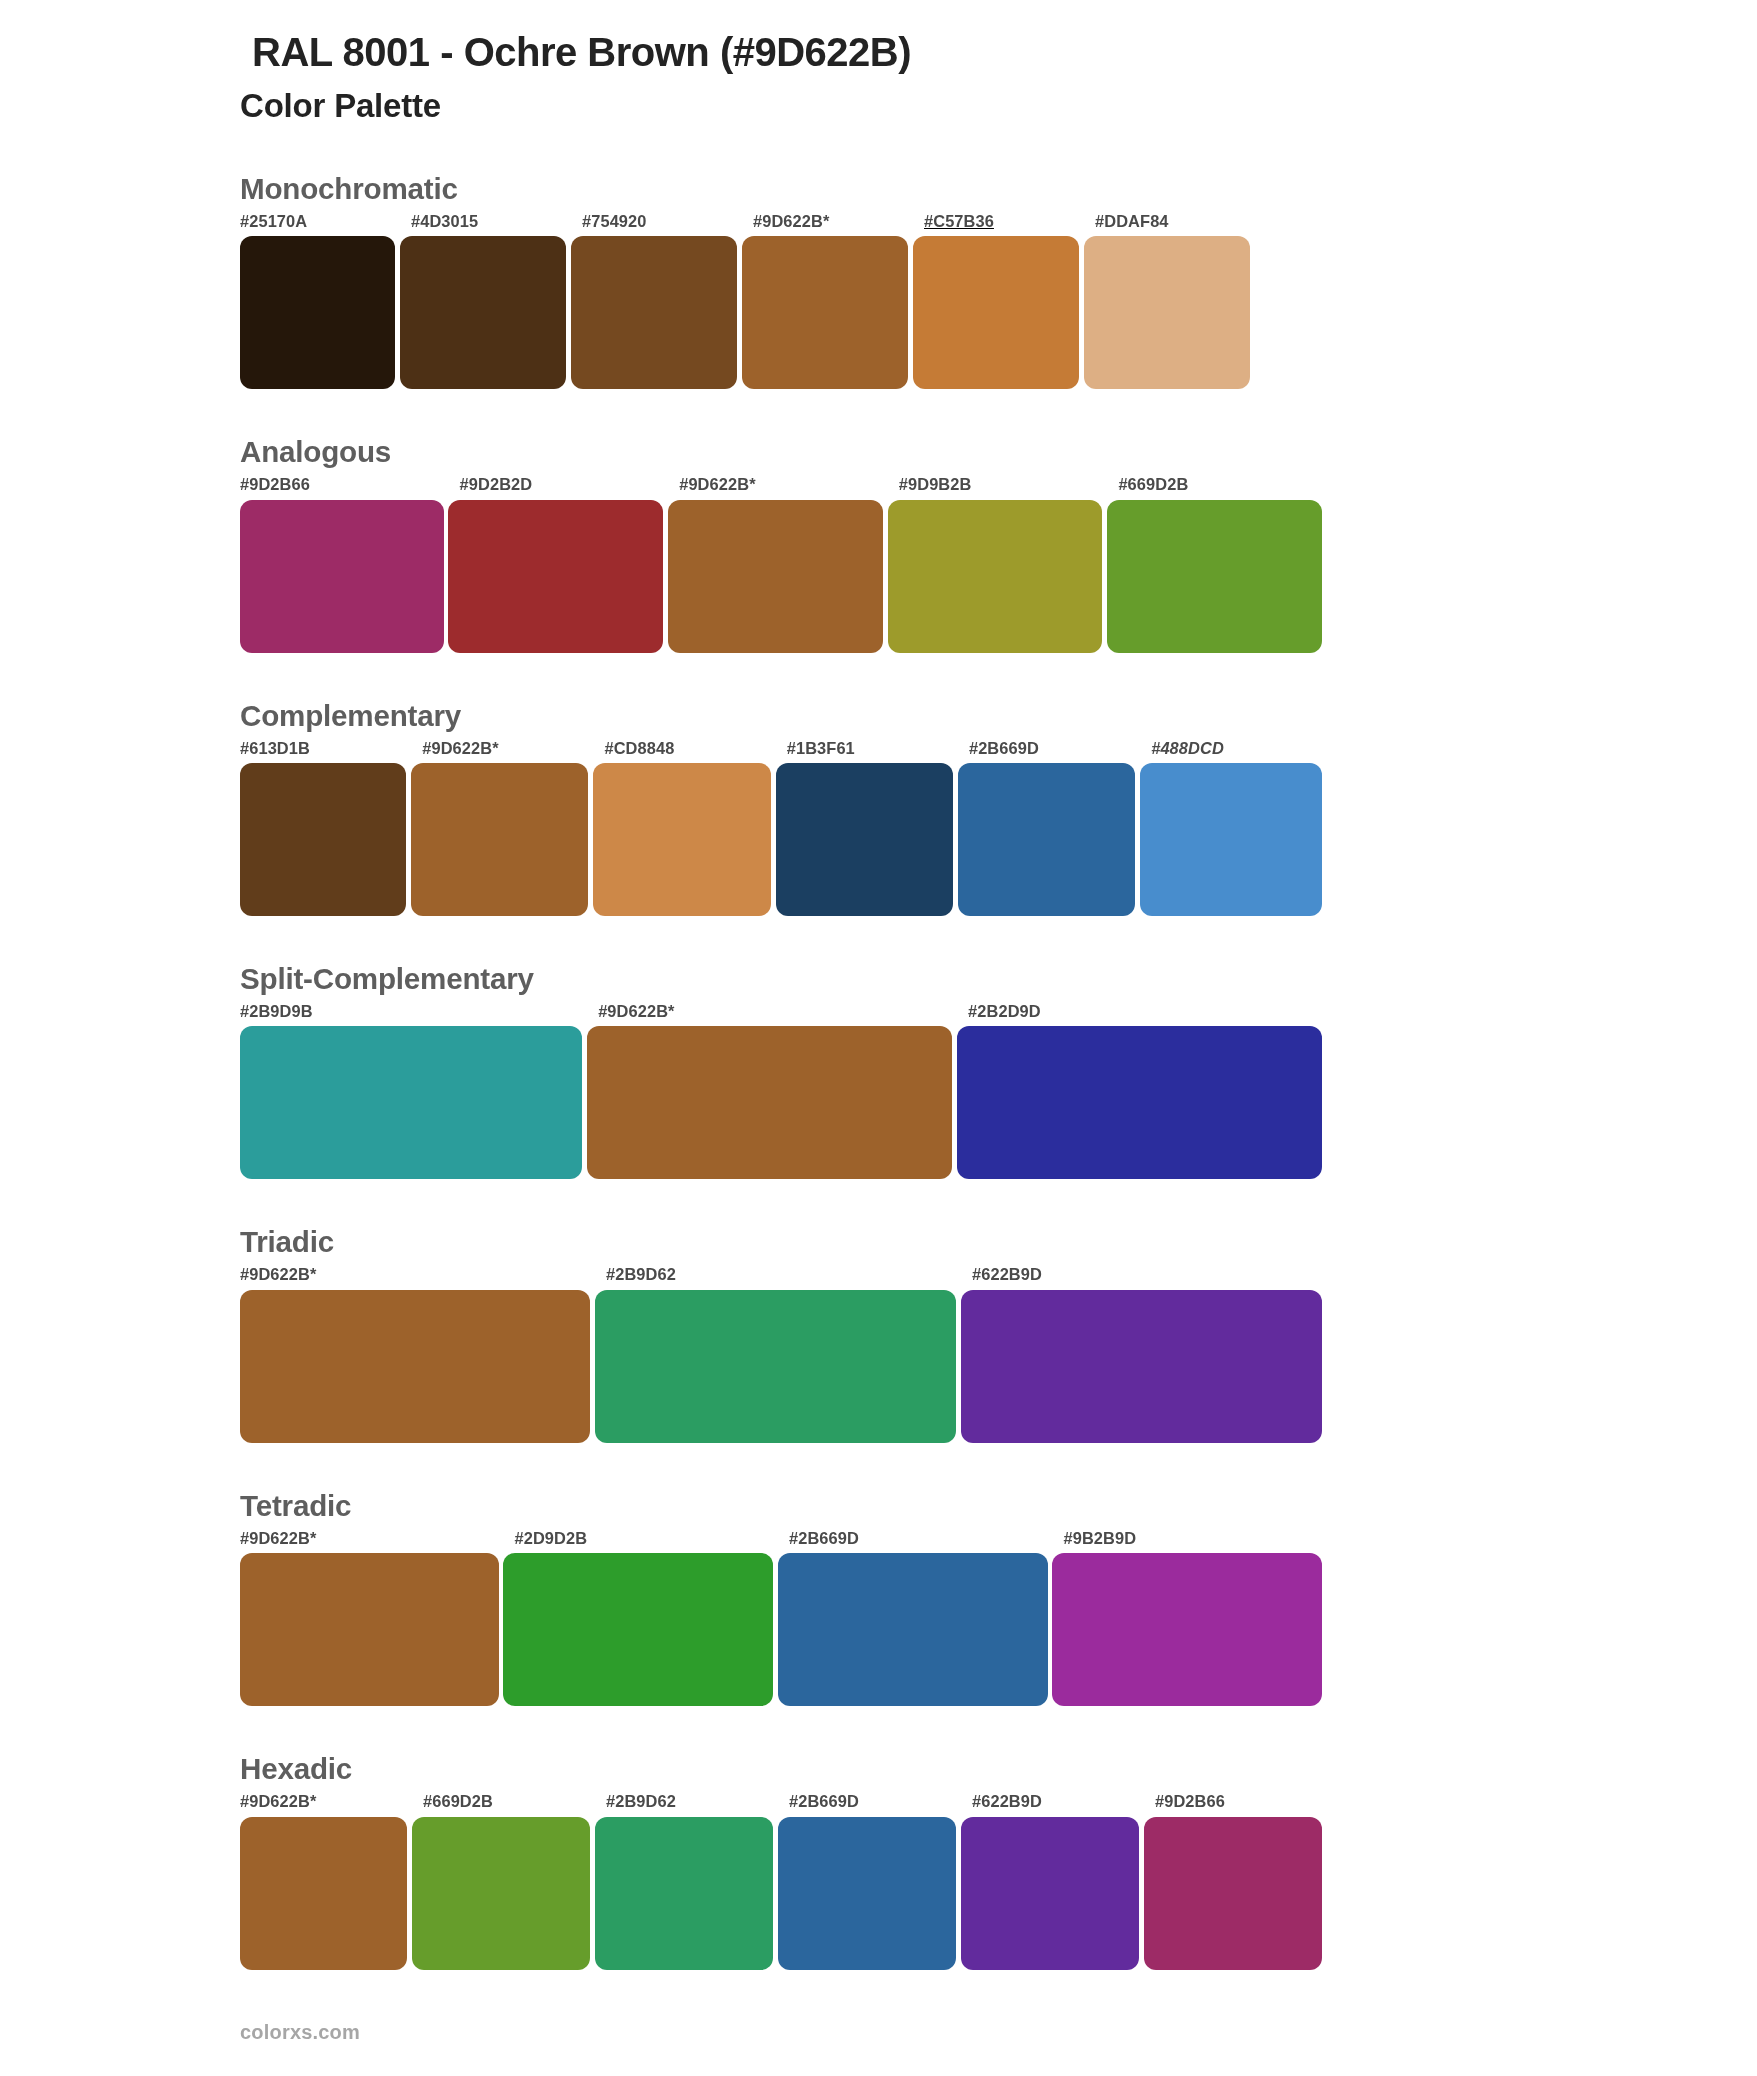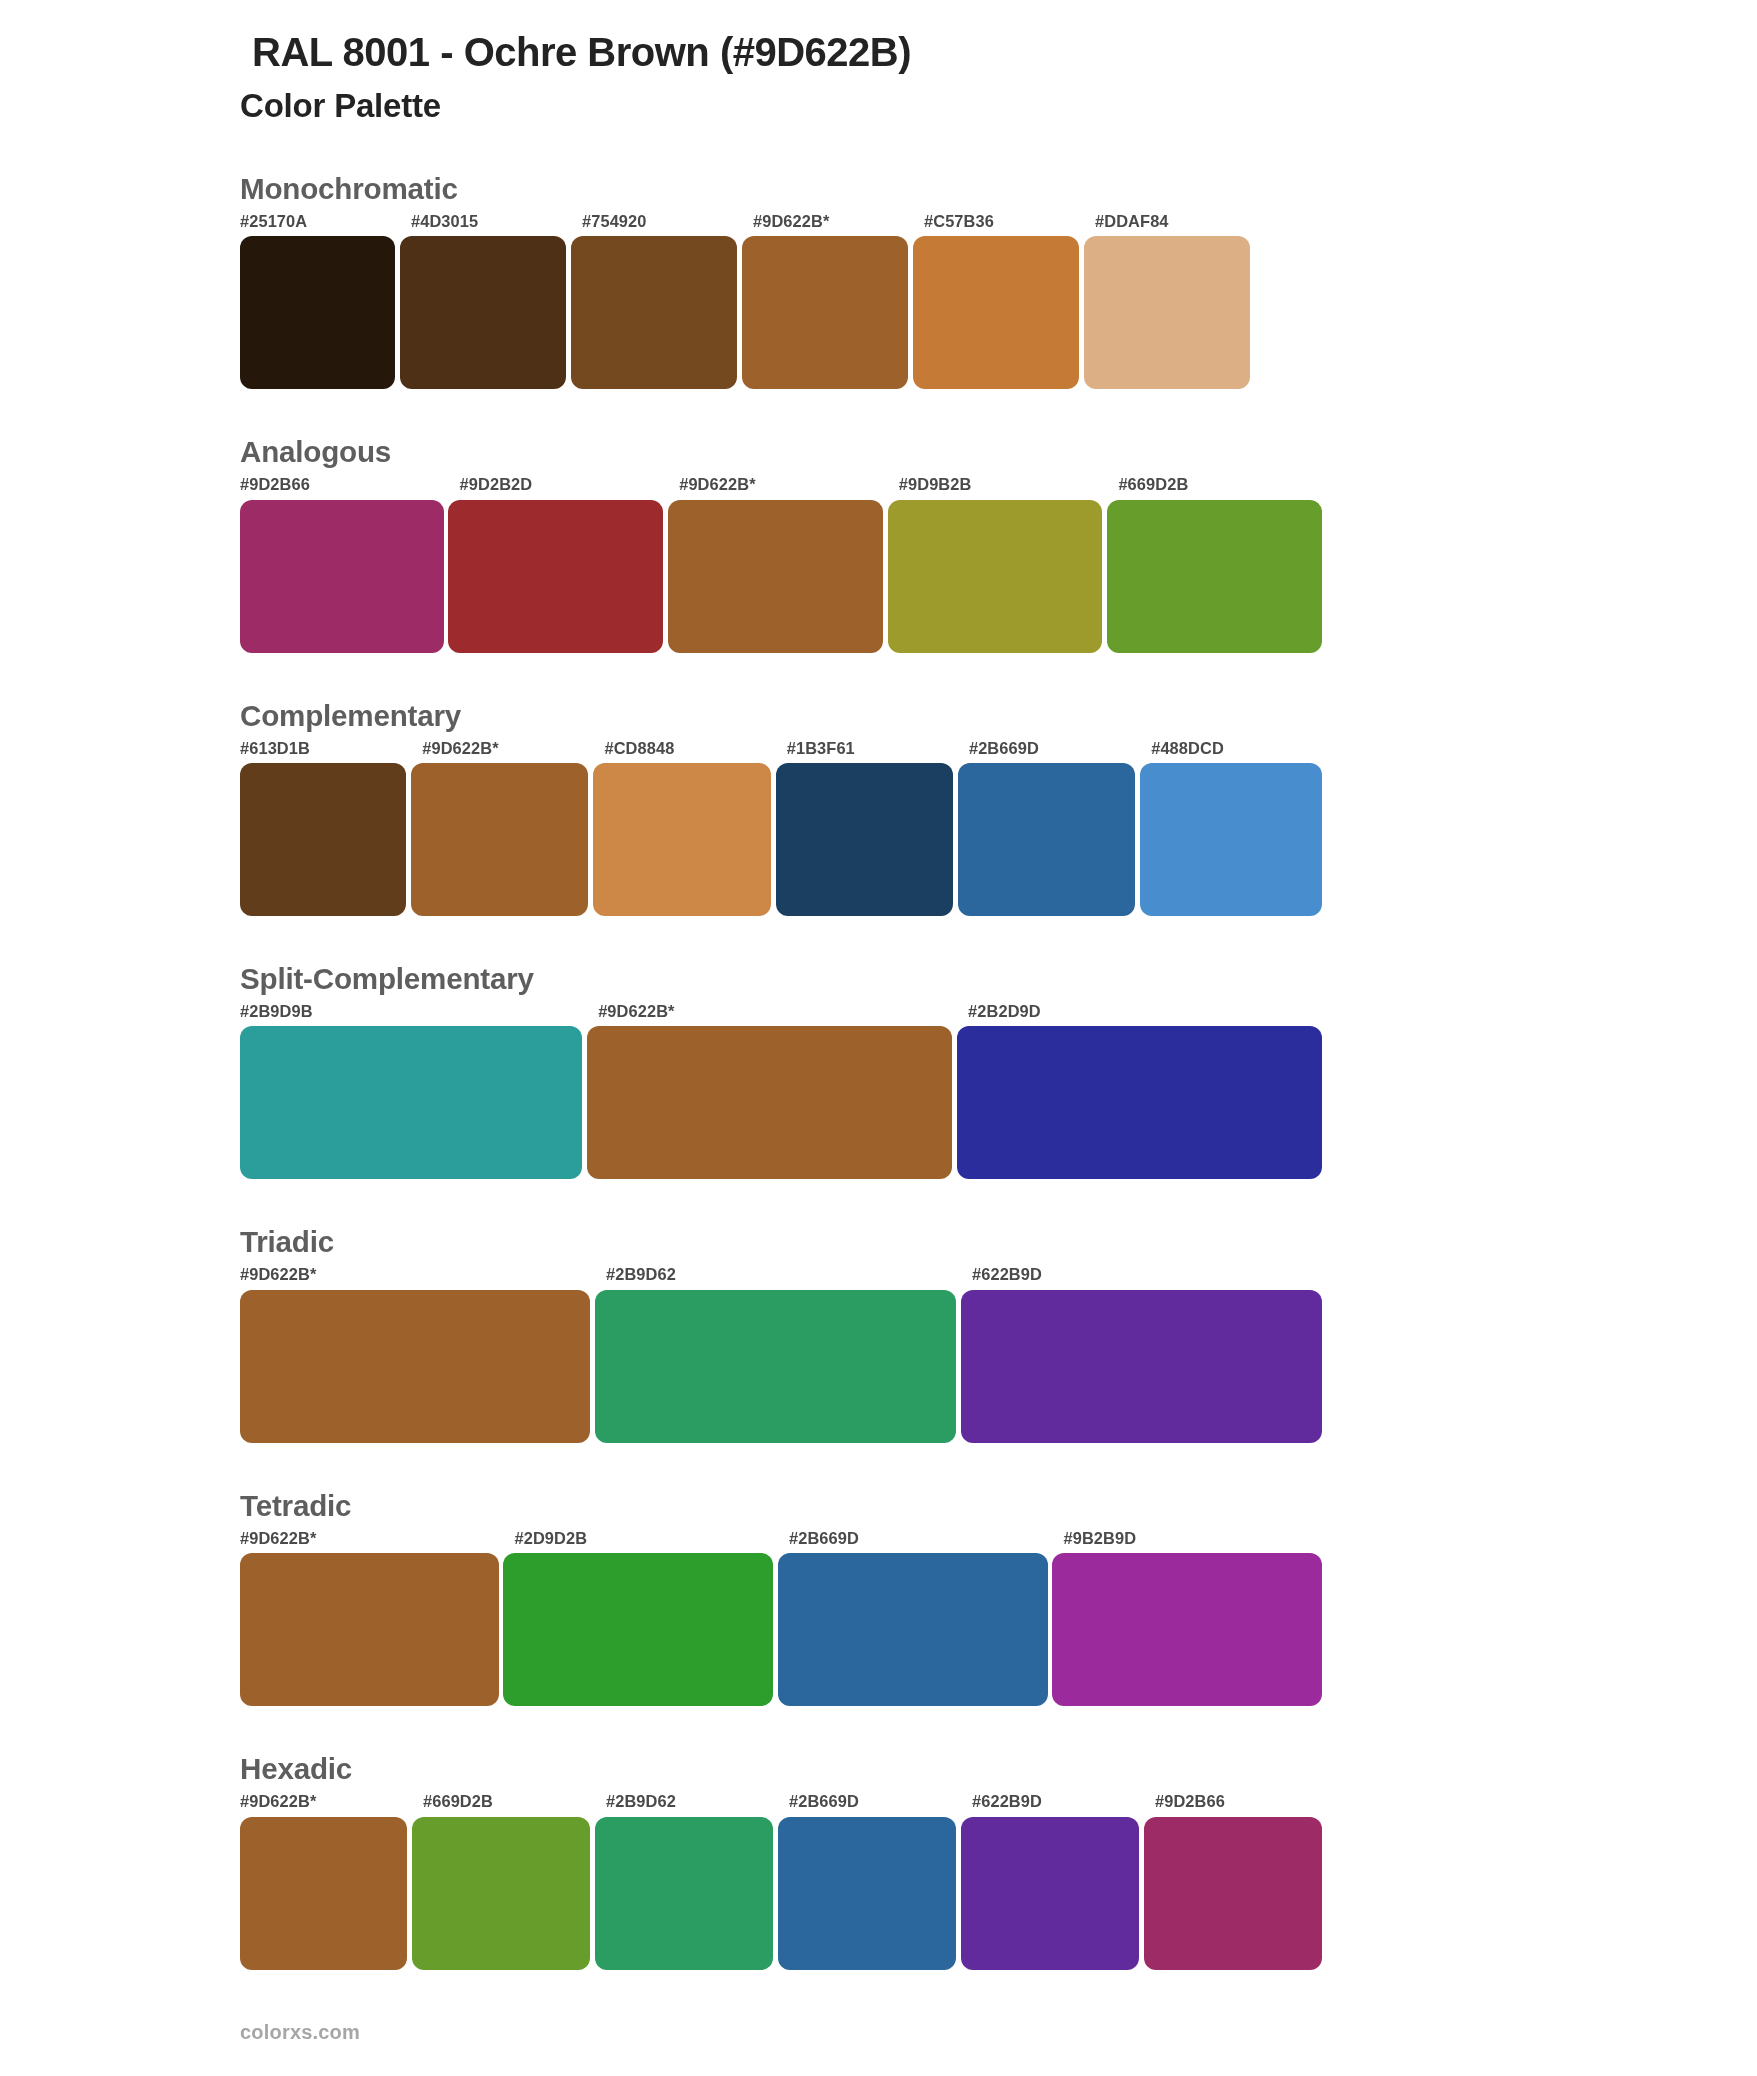--- a/index.html
+++ b/index.html
@@ -140,21 +140,21 @@
               <div class="swatch-chip" style="background: rgb(77, 48, 21);"></div>
             </div>
             <div class="swatch" style="width: 155px;">
               <div class="swatch-label">#754920</div>
               <div class="swatch-chip" style="background: rgb(117, 73, 32);"></div>
             </div>
             <div class="swatch" style="width: 155px;">
               <div class="swatch-label">#9D622B*</div>
               <div class="swatch-chip" style="background: rgb(157, 98, 43);"></div>
             </div>
-            <div class="swatch" style="width: 155px;">
+            <div class="swatch" style="width: 155px; text-decoration: underline;">
               <div class="swatch-label">#C57B36</div>
               <div class="swatch-chip" style="background: rgb(197, 123, 54);"></div>
             </div>
             <div class="swatch" style="width: 155px;">
               <div class="swatch-label">#DDAF84</div>
               <div class="swatch-chip" style="background: rgb(221, 175, 132);"></div>
             </div>
           </div>
         </div>
         <div class="section">
@@ -198,21 +198,21 @@
               <div class="swatch-chip" style="background: rgb(205, 136, 72);"></div>
             </div>
             <div class="swatch" style="width: 180px;">
               <div class="swatch-label">#1B3F61</div>
               <div class="swatch-chip" style="background: rgb(27, 63, 97);"></div>
             </div>
             <div class="swatch" style="width: 180px;">
               <div class="swatch-label">#2B669D</div>
               <div class="swatch-chip" style="background: rgb(43, 102, 157);"></div>
             </div>
-            <div class="swatch" style="width: 185px;">
+            <div class="swatch" style="width: 185px; font-style: italic;">
               <div class="swatch-label">#488DCD</div>
               <div class="swatch-chip" style="background: rgb(72, 141, 205);"></div>
             </div>
           </div>
         </div>
         <div class="section">
           <div class="section-title">Split-Complementary</div>
           <div class="swatch-row">
             <div class="swatch" style="width: 349px;">
               <div class="swatch-label">#2B9D9B</div>

